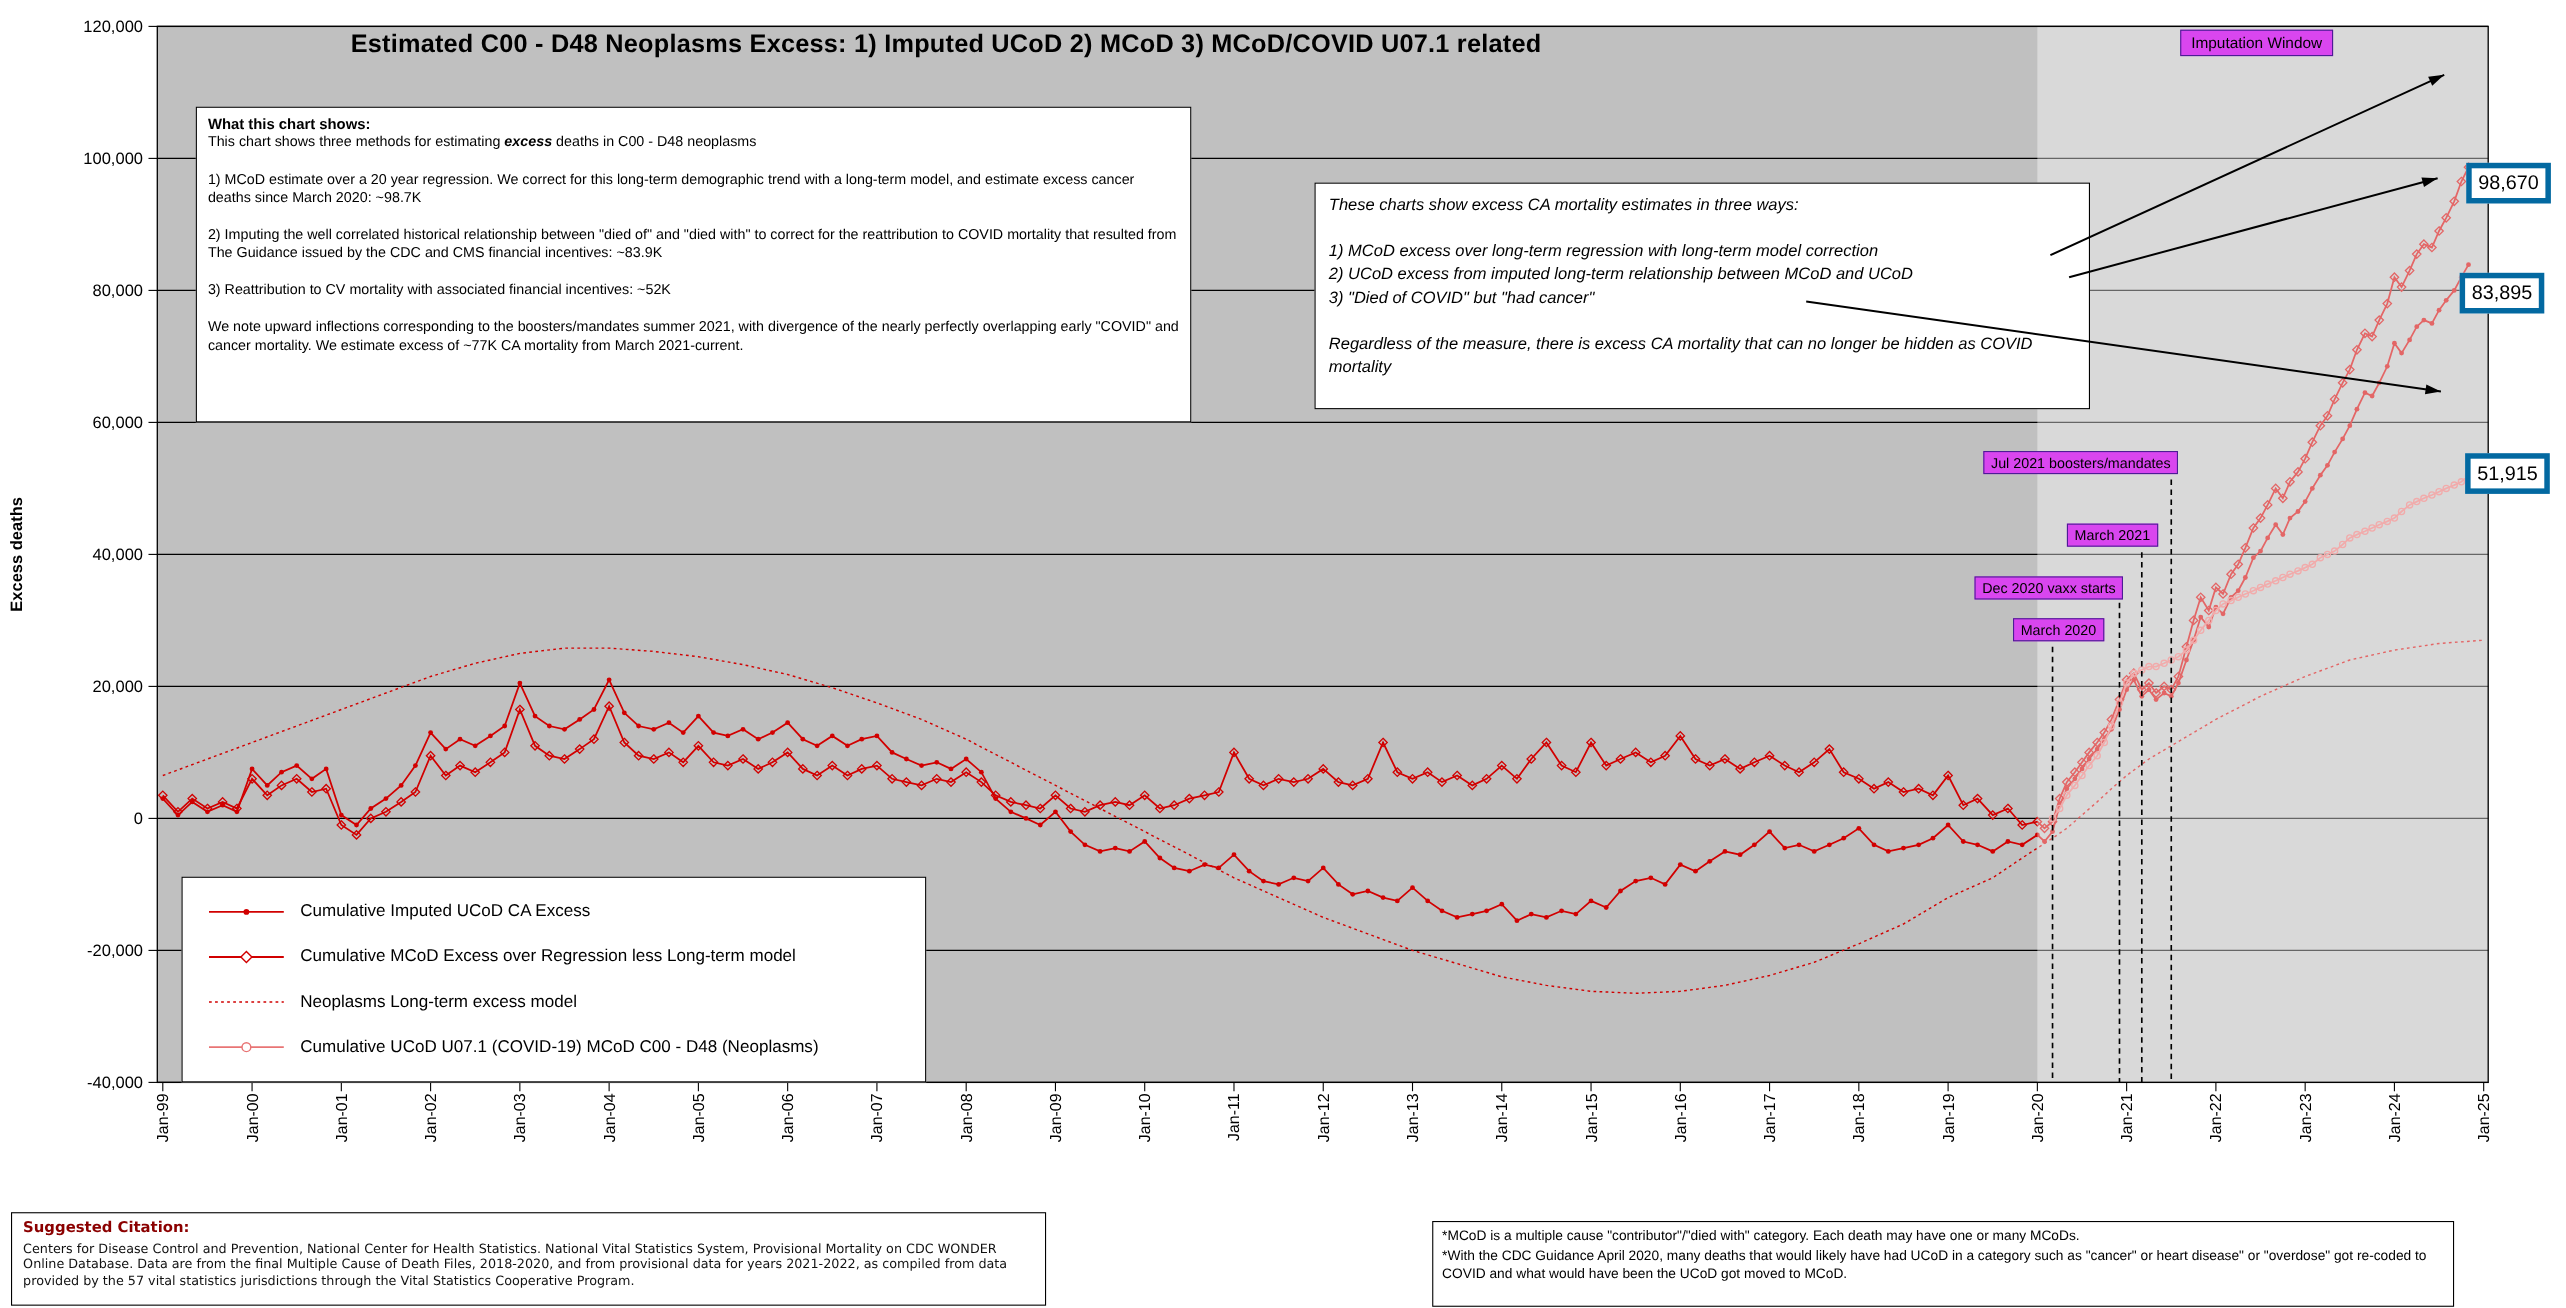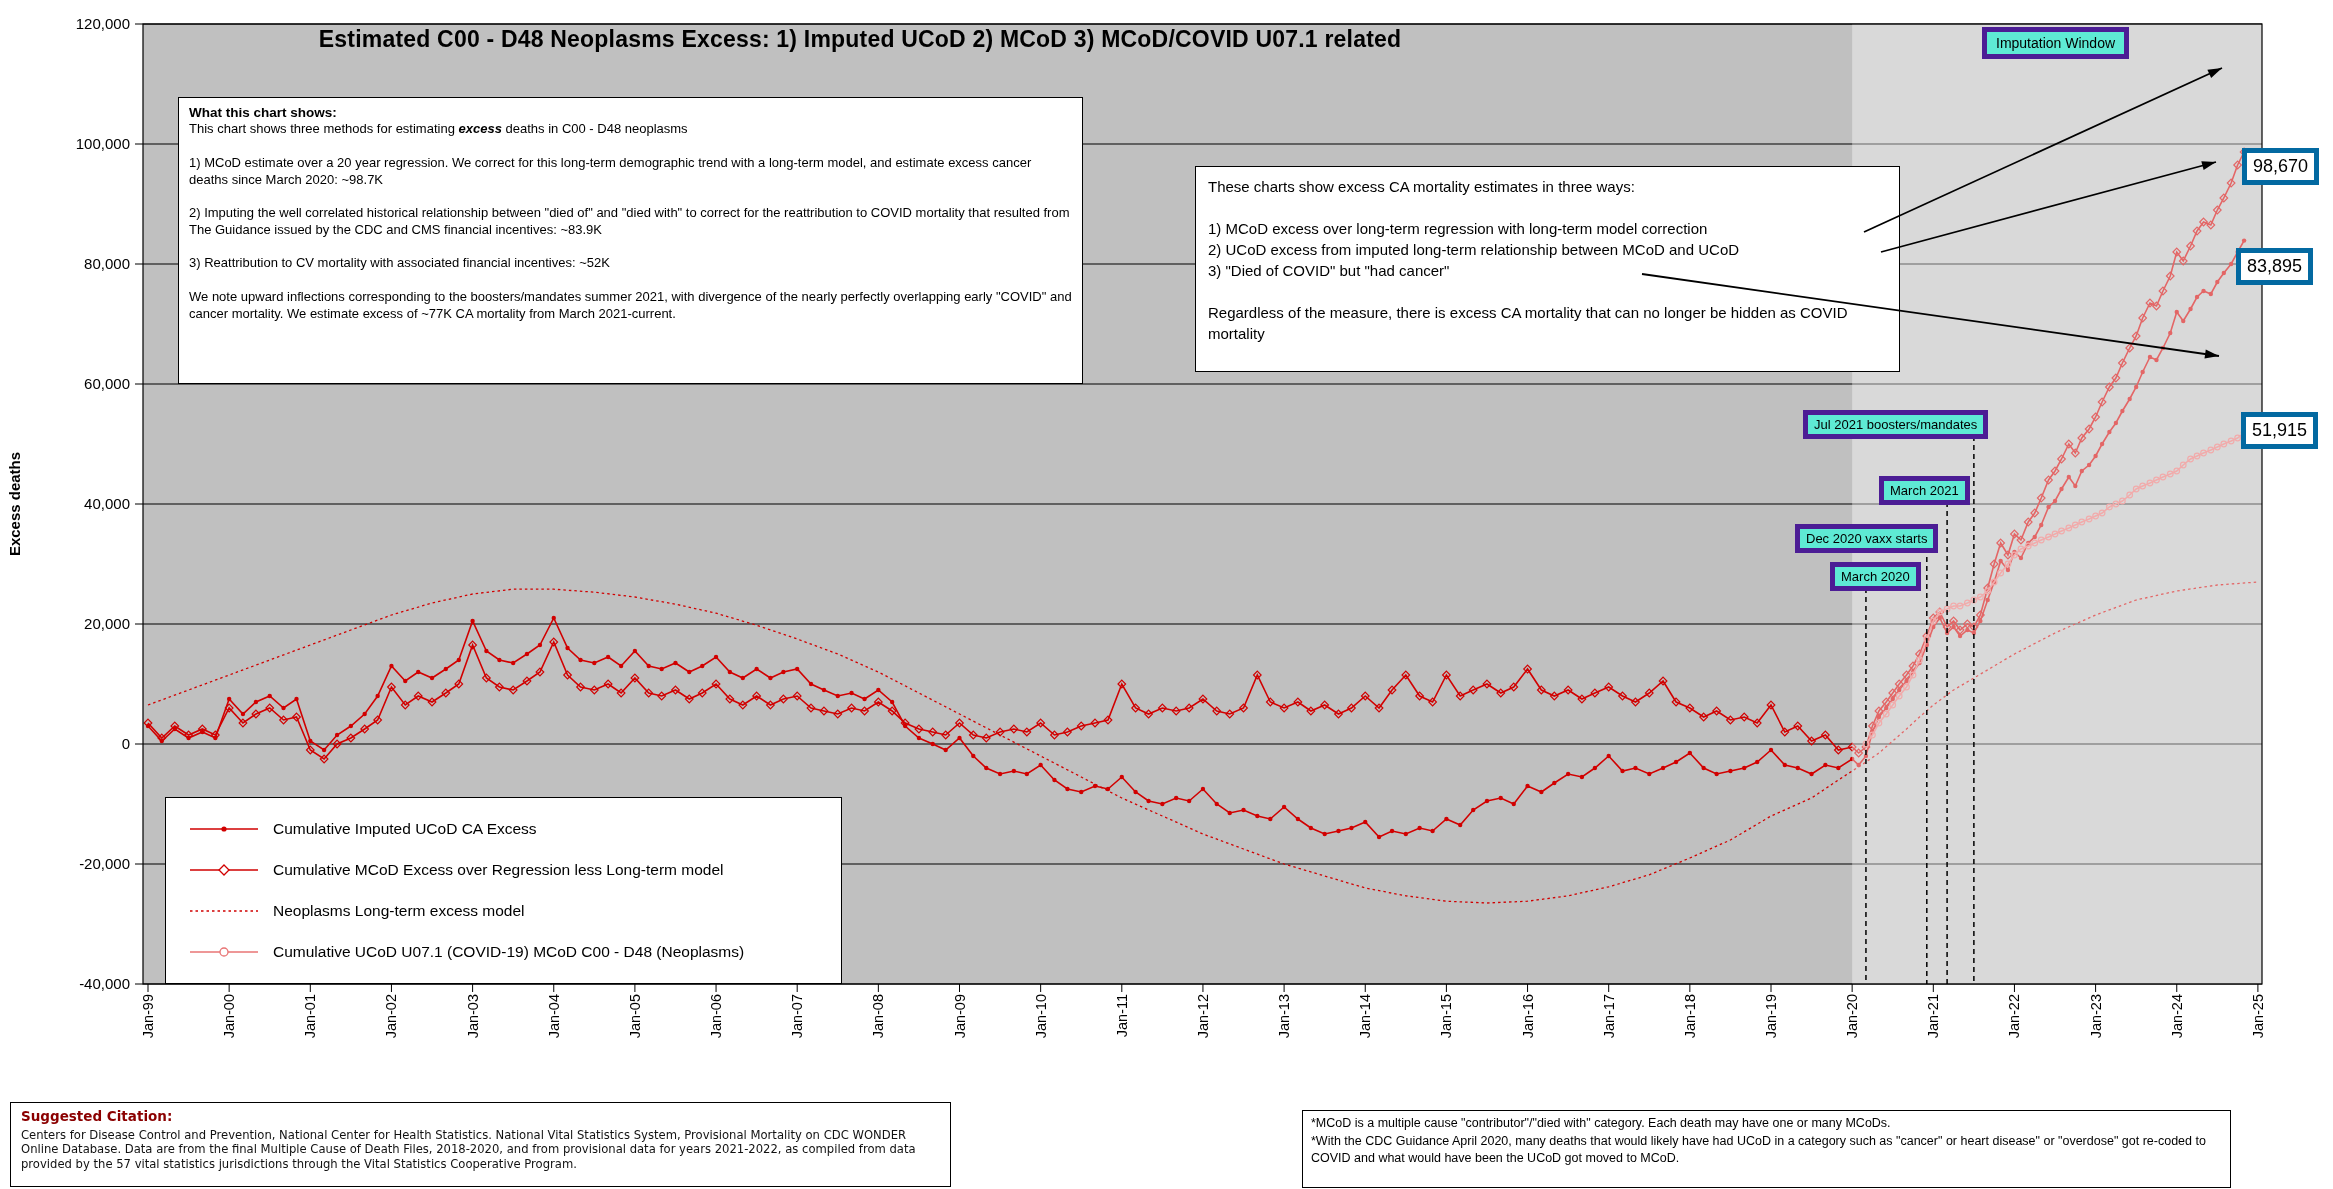--- a/index.html
+++ b/index.html
@@ -11,22 +11,22 @@
   .whitebox{background:#fff;border:1px solid #000;z-index:3;}
   .title{left:255px;top:26px;width:1210px;text-align:center;
          font-size:23px;font-weight:bold;z-index:4;letter-spacing:0.2px;}
   .infobox-left{left:178px;top:97px;width:905px;height:287px;padding:6px 10px;
                 font-size:13px;line-height:1.28;z-index:4;}
   .infobox-left .head{font-weight:bold;font-size:13.5px;}
   .infobox-left p{margin:0 0 17px 0;}
   .infobox-left .intro{margin-bottom:17px;}
   .em-excess{font-weight:bold;font-style:italic;}
   .infobox-right{left:1195px;top:166px;width:705px;height:206px;padding:9px 12px;
-                 font-size:15px;line-height:21px;z-index:4;}
-  .annot{background:#5eead4;border:5px solid #4c1d95;font-size:13px;padding:2px 6px;
+                 font-size:15px;line-height:21px;z-index:4;font-style:italic;}
+  .annot{background:#d946ef;border:1px solid #4c1d95;font-size:13px;padding:2px 6px;
          white-space:nowrap;z-index:4;text-align:right;}
   .datalabel{background:#fff;border:5px solid #0369a1;font-size:18px;padding:3px 6px;
              white-space:nowrap;z-index:4;}
   .legendbox{left:165px;top:797px;width:677px;height:187px;z-index:4;
              display:flex;flex-direction:column;justify-content:space-around;
              padding:10px 0 10px 22px;text-align:center;}
   .legend-item{display:flex;align-items:center;gap:13px;font-size:15.5px;}
   .legend-item svg{flex:0 0 auto;}
   .footer-left{left:10px;top:1102px;width:941px;height:85px;padding:5px 10px;
                font-family:"DejaVu Sans",sans-serif;z-index:4;}

